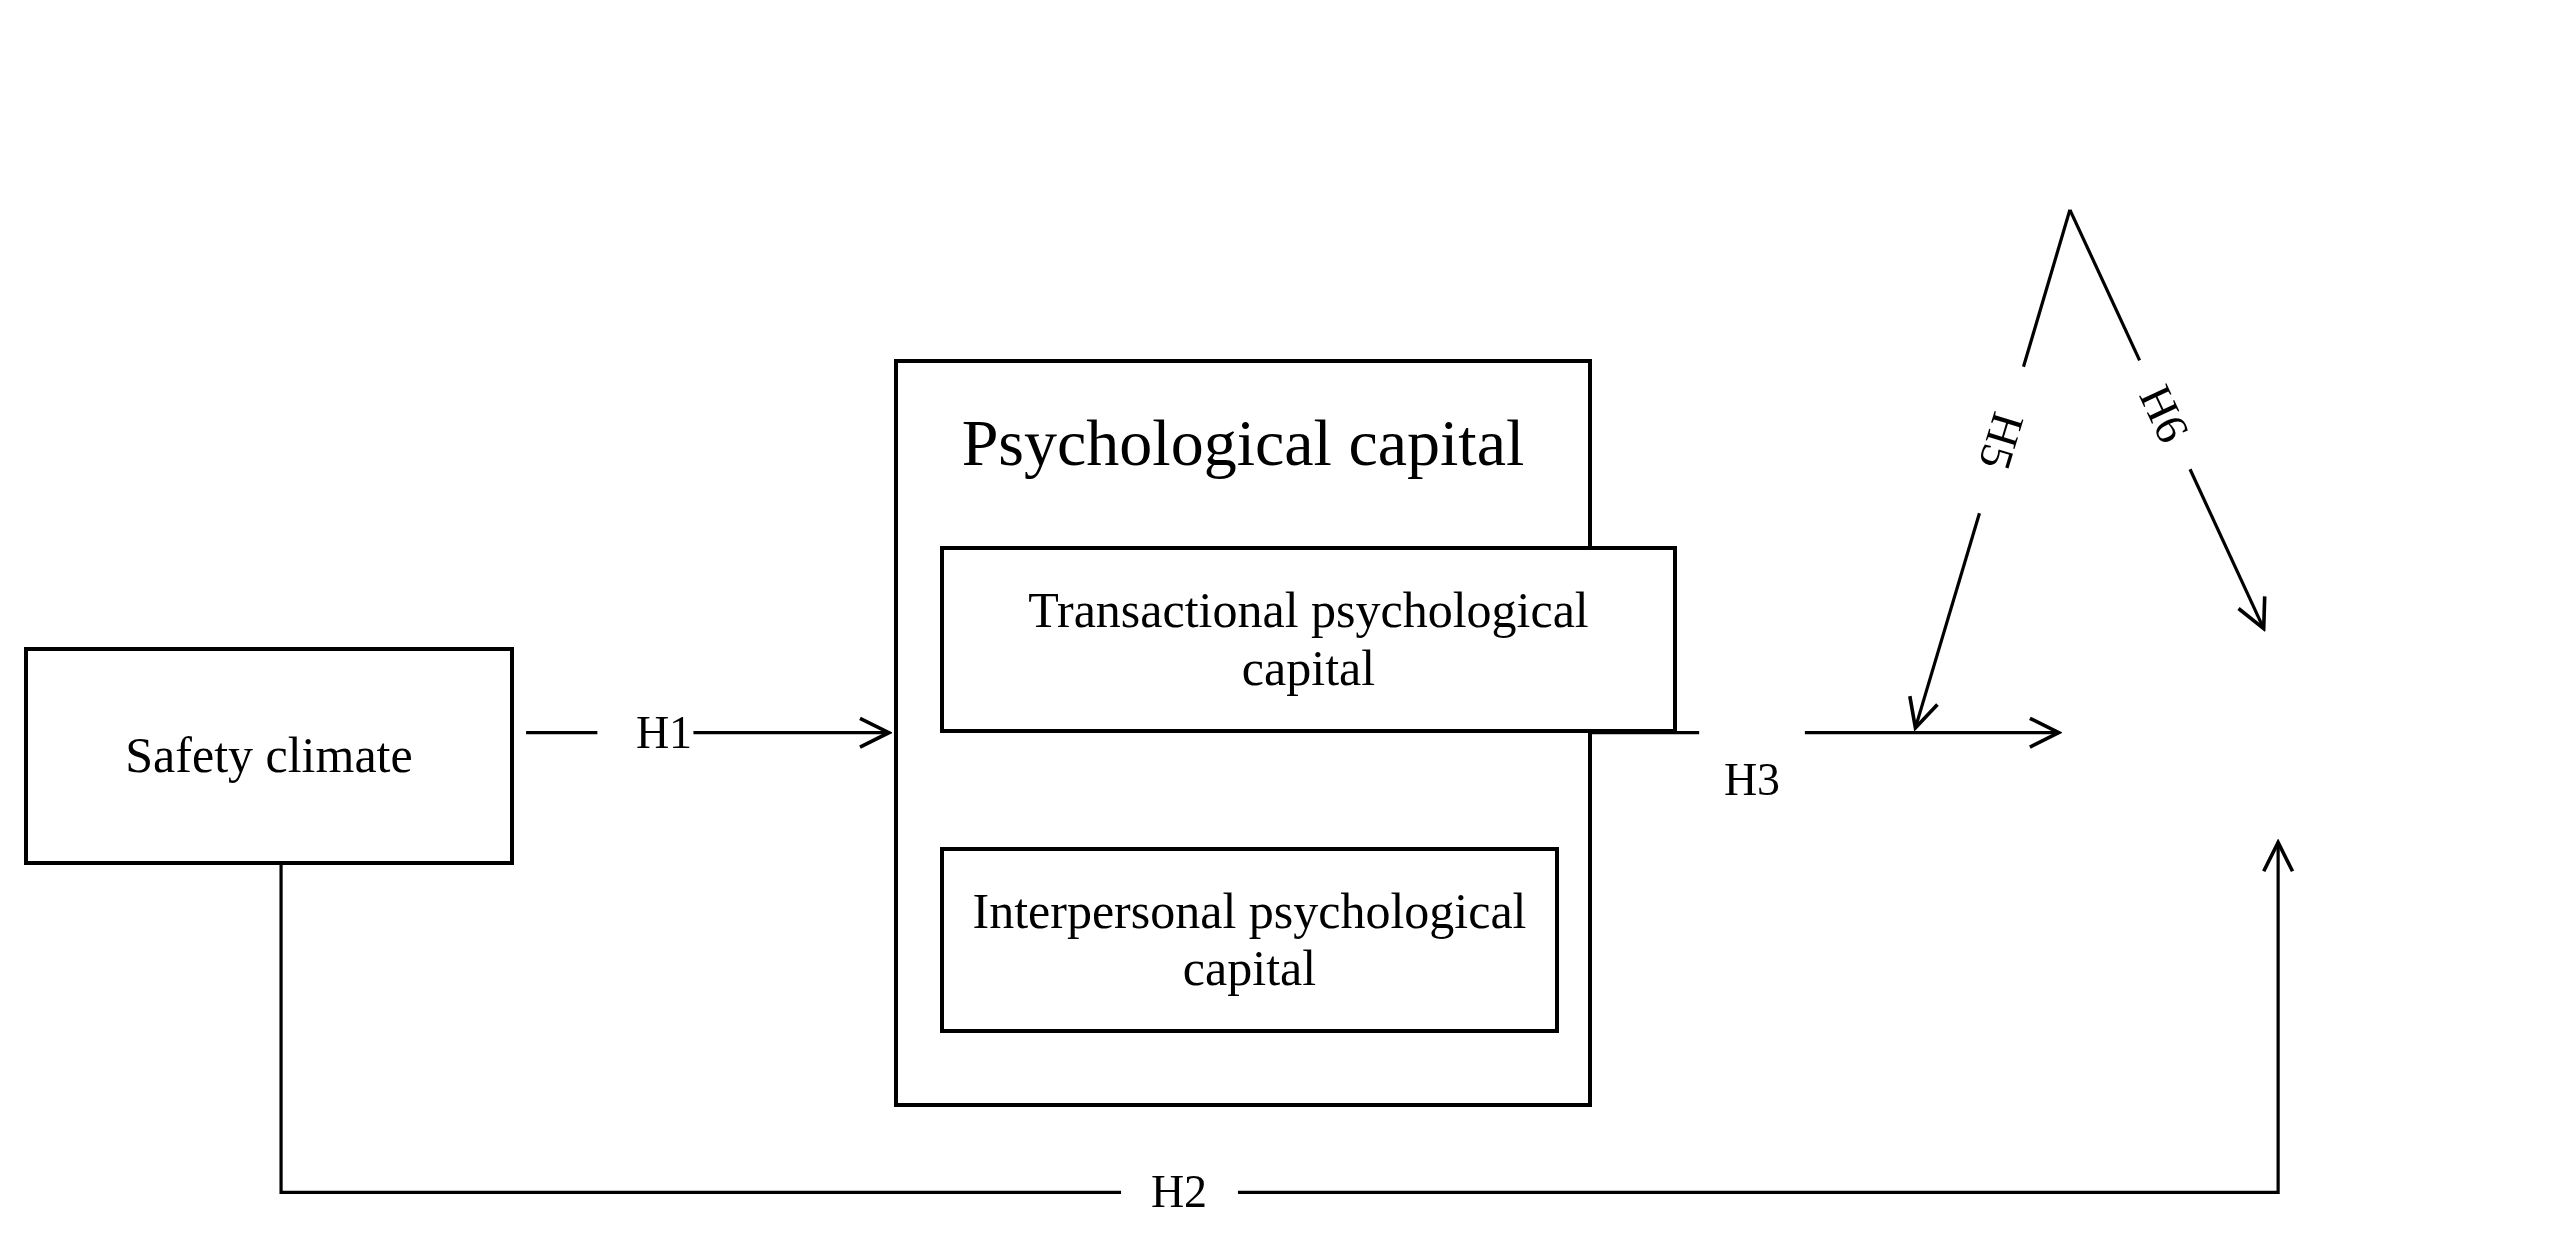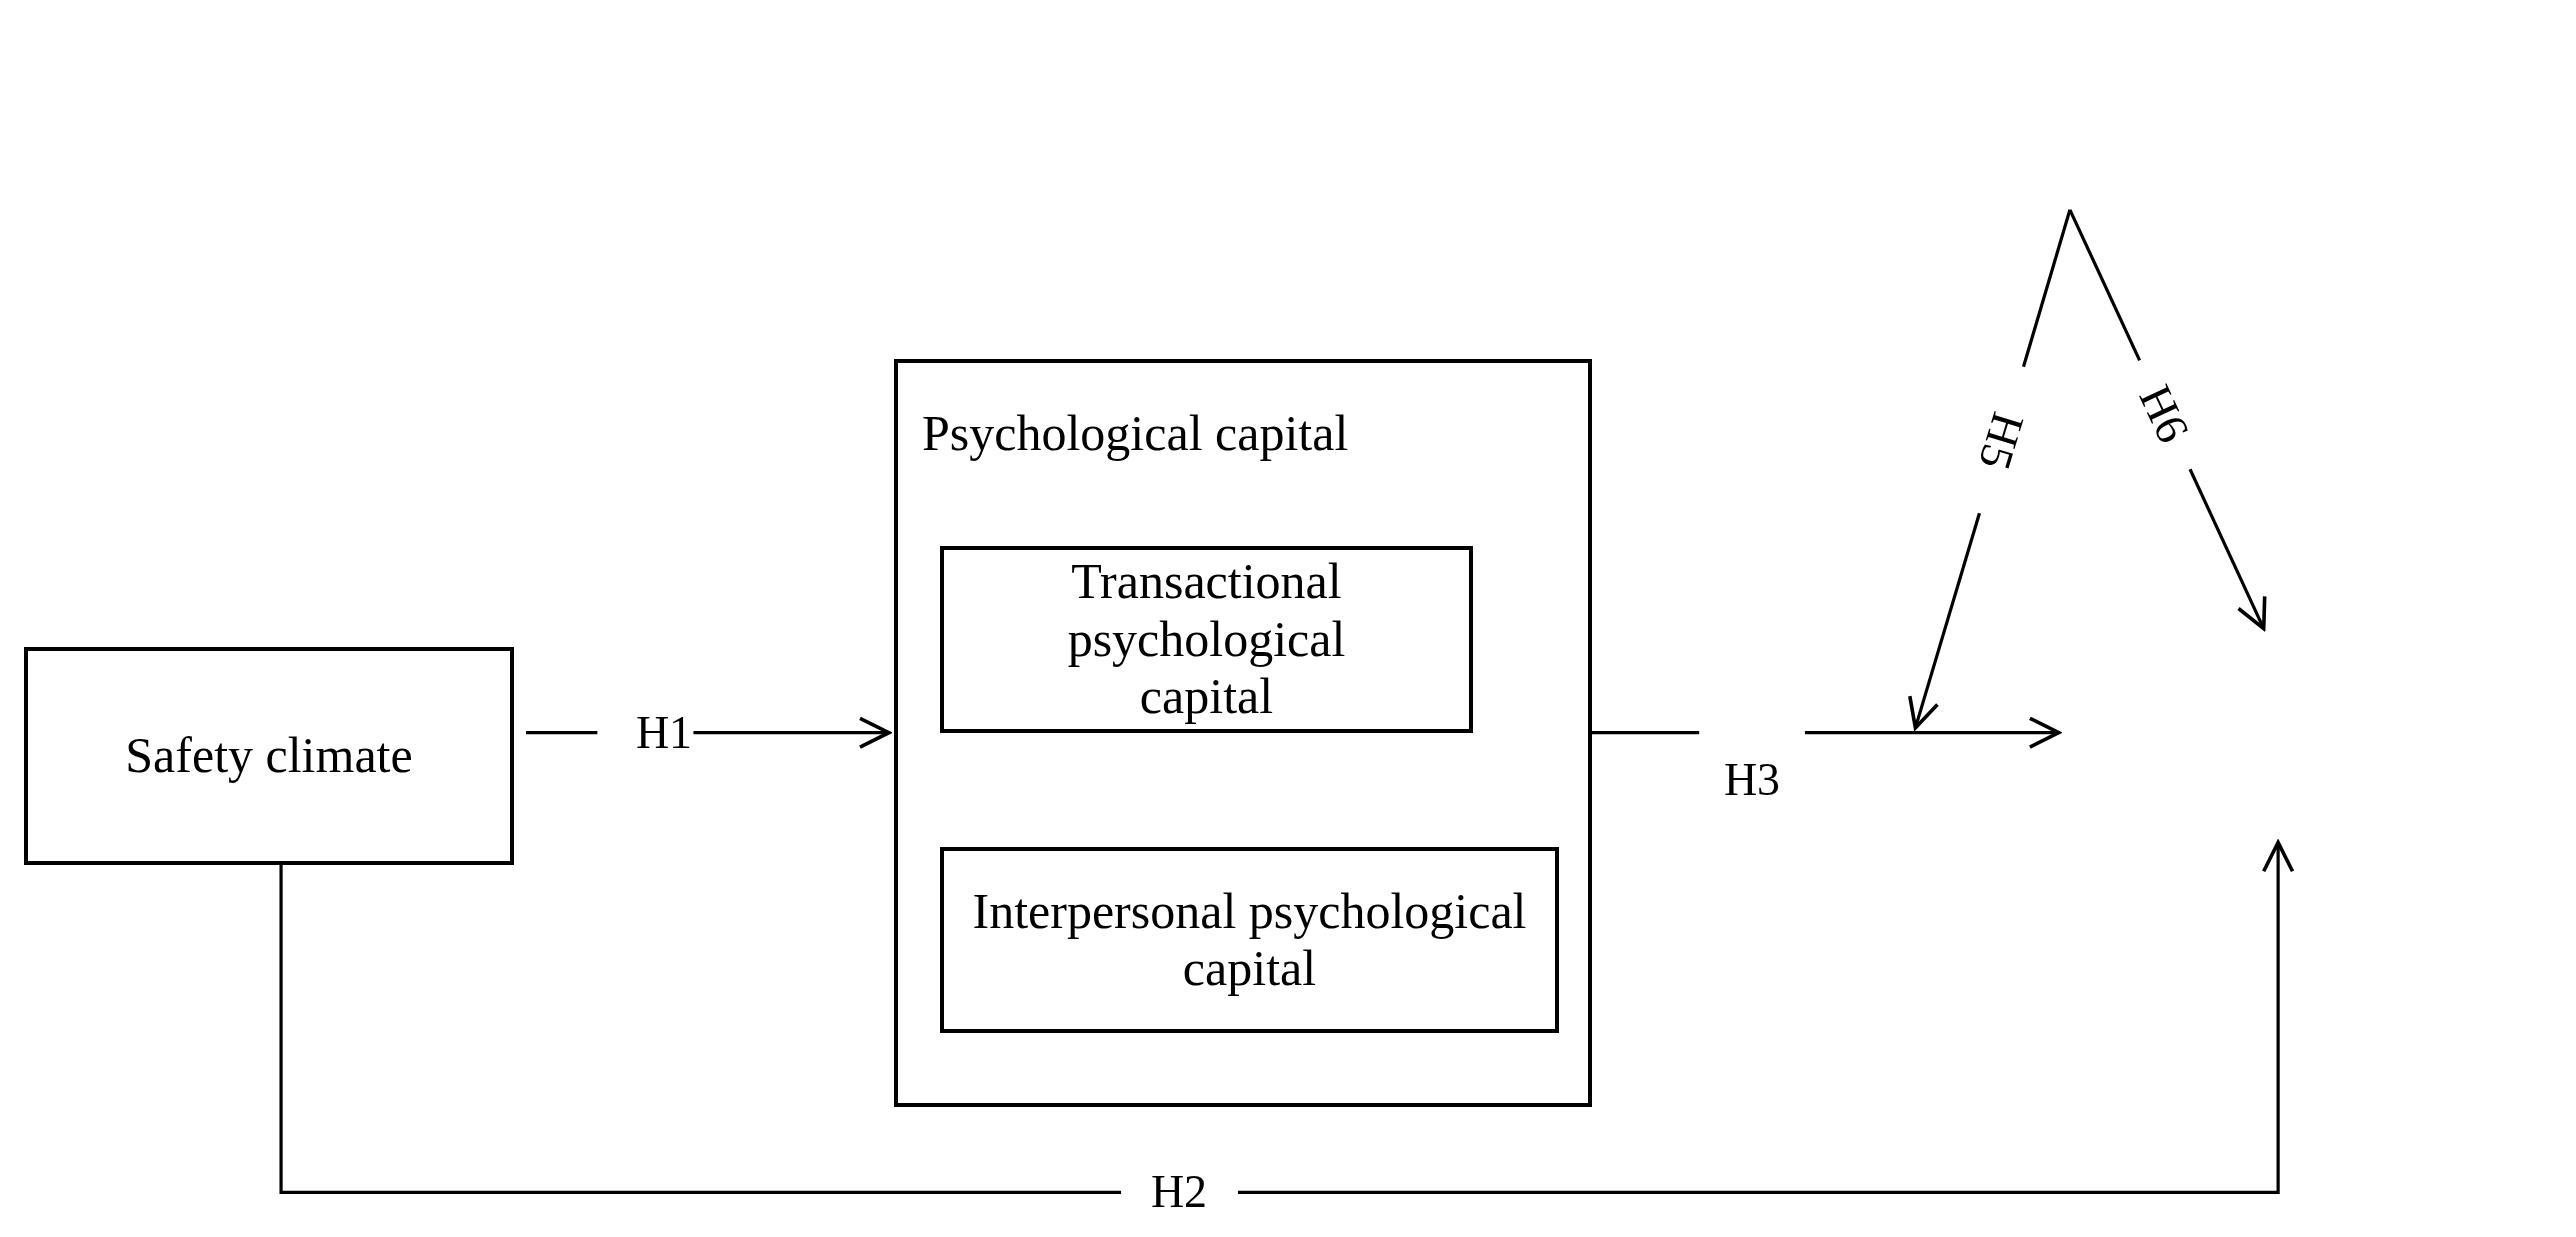--- a/index.html
+++ b/index.html
@@ -32,23 +32,22 @@
   .box.inner {
     border-width: 4px;
   }
   .box.container-box {
     display: block;
   }
   .container-title {
     position: absolute;
     left: 0; right: 0;
     top: 42px;
-    text-align: left;
-    font-size: 50px;
-    padding-left: 24px;
+    text-align: center;
+    font-size: 66px;
   }
   .two-line {
     display: flex;
     flex-direction: column;
     align-items: center;
     justify-content: center;
     width: 100%;
     height: 100%;
   }
   .hlabel {
@@ -59,21 +58,21 @@
     text-align: center;
     font-size: 46px;
     background: transparent;
   }
   .rot107 { transform: rotate(107deg); }
   .rot65  { transform: rotate(65deg); }
 
   
   #safety-box        { left: 24px;   top: 647px;  width: 490px; height: 218px; }
   #psycap-box        { left: 894px; top: 359px;  width: 698px; height: 748px; }
-  #trans-box         { left: 42px;   top: 183px;  width: 533px; height: 187px; position: absolute; }
+  #trans-box         { left: 42px;   top: 183px;  width: 737px; height: 187px; position: absolute; }
   #inter-box         { left: 42px;   top: 484px;  width: 619px; height: 186px; position: absolute; }
   #panic-box         { left: 1845px; top: 32px;   width: 484px; height: 178px; }
   #stay-box          { left: 2064px; top: 631px;  width: 484px; height: 207px; }
 
   
   #h1-label { left: 608px;  top: 704px; }
   #h3-label { left: 1696px; top: 704px; margin-top: 47px; }
   #h2-label { left: 1123px; top: 1163px; }
   #h5-label { left: 1945px; top: 412px; }
   #h6-label { left: 2108px; top: 385px; }

